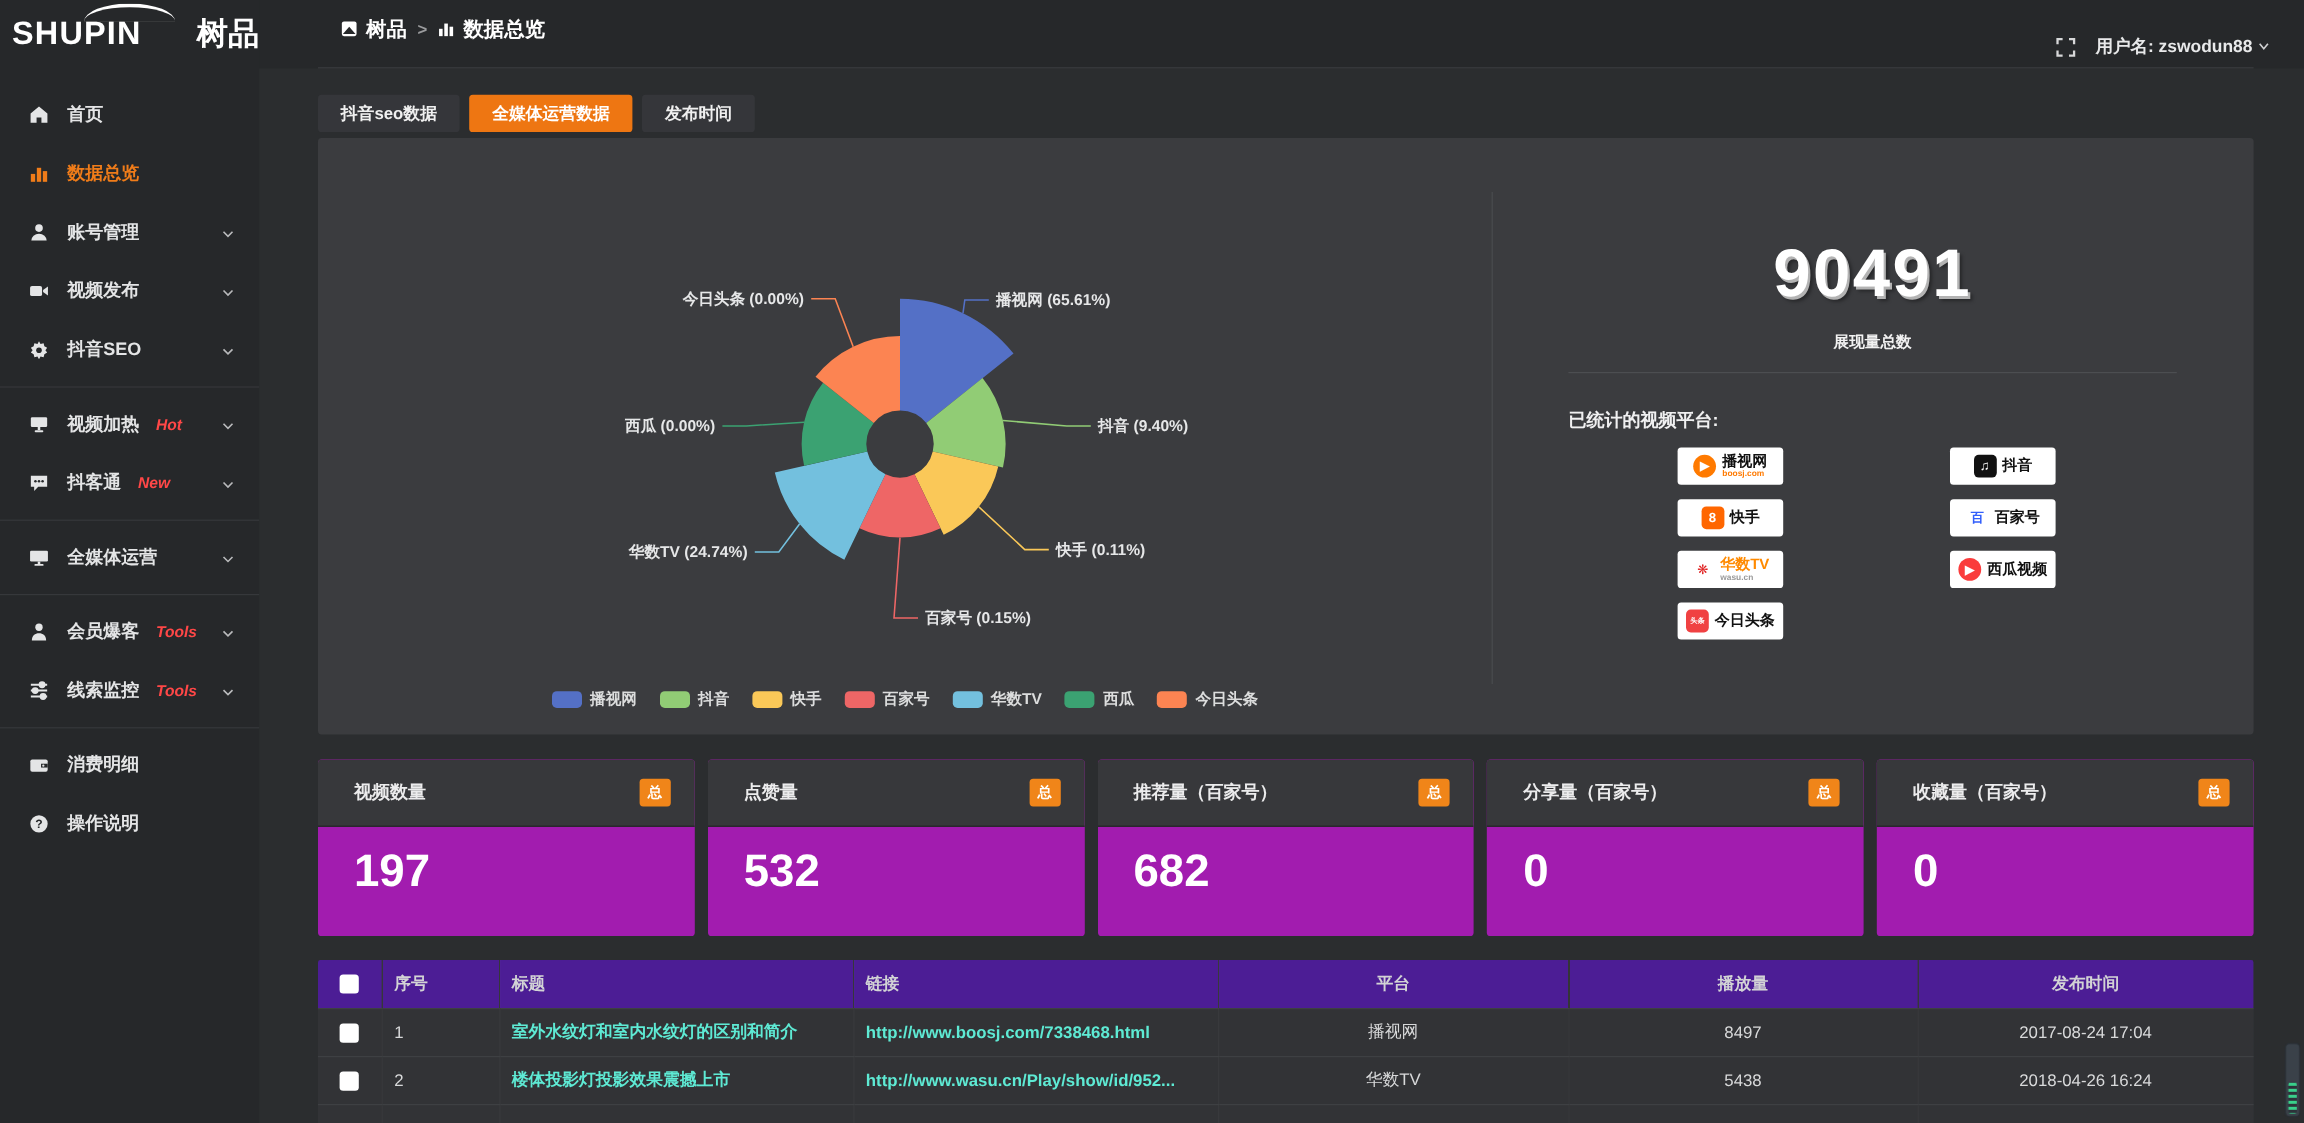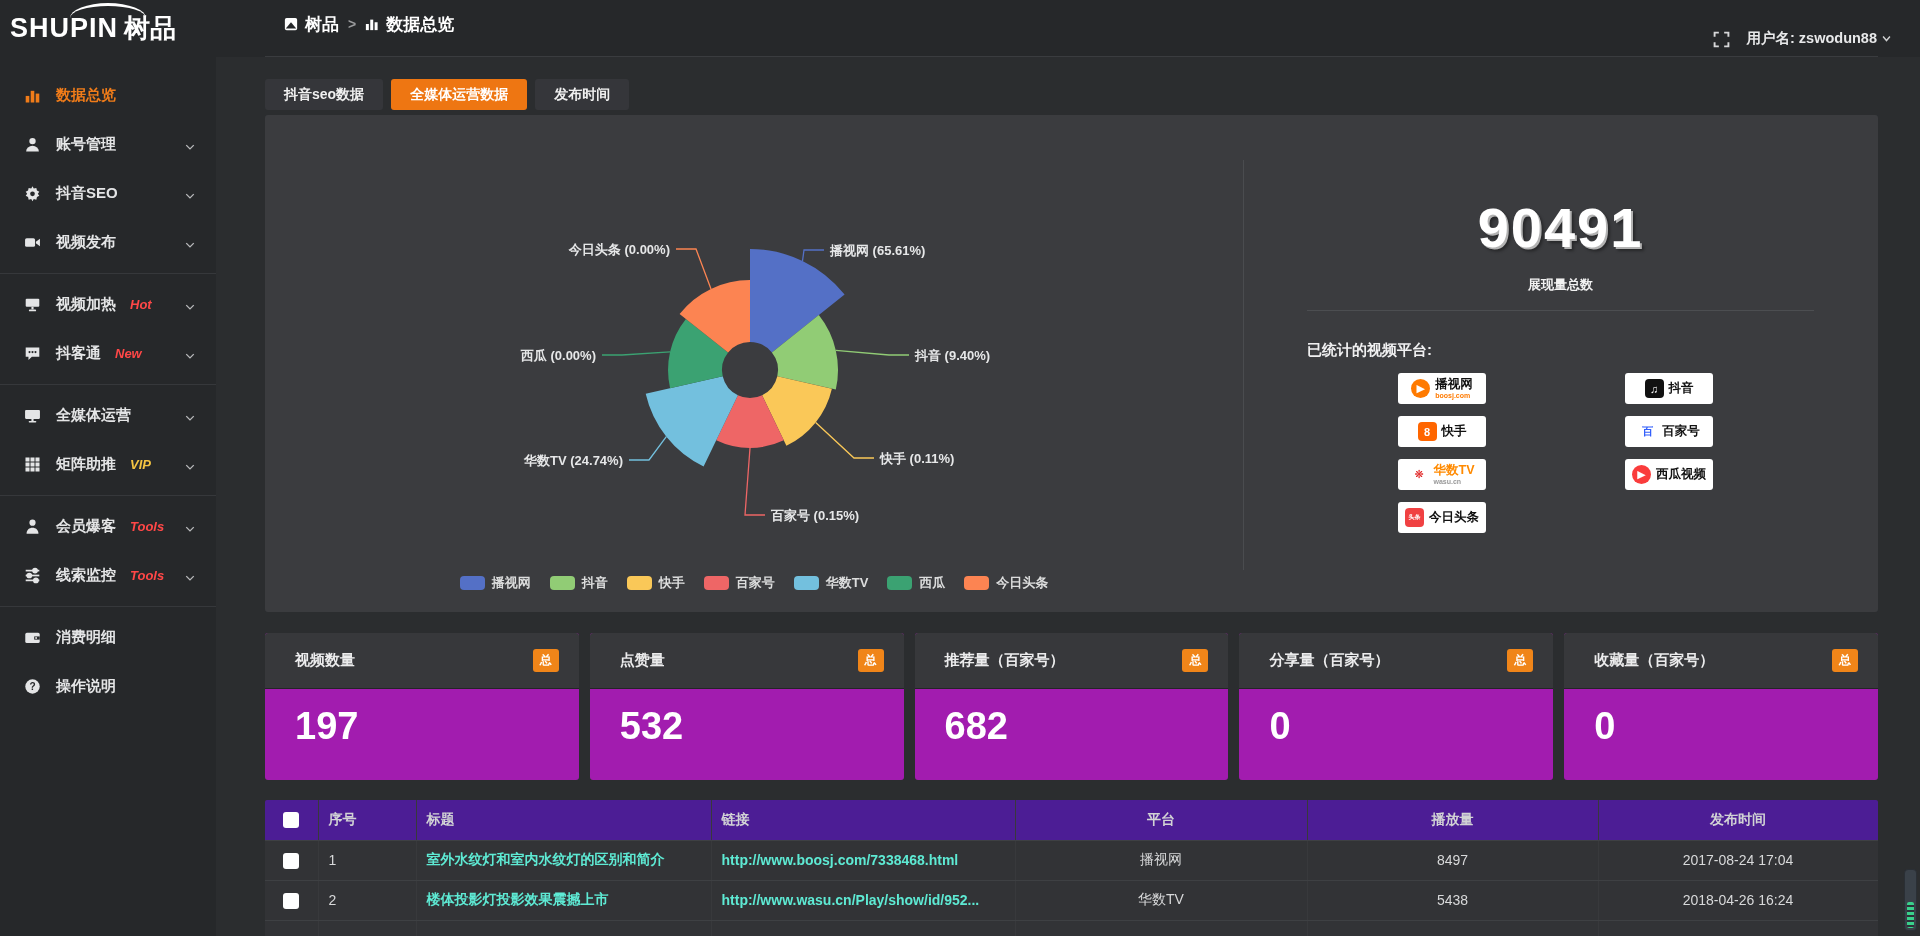--- a/index.html
+++ b/index.html
@@ -1,21 +1,21 @@
 <!DOCTYPE html>
 <html><head>
 <meta charset="utf-8">
 <style>
   * { margin:0; padding:0; box-sizing:border-box; }
   html,body { width:1920px; height:936px; overflow:hidden; background:#2b2d2f;
     font-family:"Liberation Sans","DejaVu Sans",sans-serif; }
 
   
   .sidebar { position:absolute; left:0; top:0; width:216px; height:936px; background:#26282a; z-index:5; }
-  .logo { height:57px; display:flex; align-items:center; padding-left:10px; position:relative; color:#fff; }
+  .logo { height:57px; display:flex; align-items:center; padding-left:10px; position:relative; color:#fff;gap:40px; }
   .logo-en { font-size:27px; font-weight:800; letter-spacing:1px; }
   .logo-cn { font-size:26px; font-weight:800; margin-left:6px; }
   .logo-arc { position:absolute; top:3px; left:70px; width:76px; height:15px;
     border-top:3px solid #fff; border-radius:50% / 100% 100% 0 0; }
   .nav { padding-top:14px; }
   .sb-item { height:49px; display:flex; align-items:center; padding-left:24px; cursor:pointer; color:#e4e5e6; }
   .sb-item.active { color:#f07c19; }
   .sb-icon { width:17px; height:17px; margin-right:15px; flex:0 0 17px; }
   .sb-icon svg { width:17px; height:17px; display:block; }
   .sb-label { font-size:15px; font-weight:600; }
@@ -95,20 +95,28 @@
 </head>
 <body>
 
 <aside class="sidebar">
   <div class="logo">
     <div class="logo-arc"></div>
     <span class="logo-en">SHUPIN</span>
     <span class="logo-cn">树品</span>
   </div>
   <nav class="nav" id="side-nav">
+      <div class="sb-item">
+        <span class="sb-icon">
+          <svg viewBox="0 0 16 16">
+            <path d="M8 1.6 L14.6 7.2 V14.4 H9.9 V10.2 H6.1 V14.4 H1.4 V7.2 Z" fill="currentColor"></path>
+          </svg>
+        </span>
+        <span class="sb-label">首页</span>
+      </div>
       <div class="sb-item active">
         <span class="sb-icon">
           <svg viewBox="0 0 16 16">
             <rect x="1.6" y="8.4" width="3.4" height="6.2" fill="currentColor"></rect>
             <rect x="6.3" y="3.6" width="3.4" height="11" fill="currentColor"></rect>
             <rect x="11" y="6.2" width="3.4" height="8.4" fill="currentColor"></rect>
           </svg>
         </span>
         <span class="sb-label">数据总览</span>
       </div>
@@ -120,37 +128,37 @@
           </svg>
         </span>
         <span class="sb-label">账号管理</span>
         <span class="sb-chevron"><svg viewBox="0 0 16 16">
             <polyline points="3,5.5 8,10.5 13,5.5" fill="none" stroke="currentColor" stroke-width="1.8"></polyline>
           </svg></span>
       </div>
       <div class="sb-item">
         <span class="sb-icon">
           <svg viewBox="0 0 16 16">
+            <rect x="1" y="4" width="9.4" height="8" rx="1.5" fill="currentColor"></rect>
+            <path d="M11.2 7.2 L15 4.4 V11.6 L11.2 8.8 Z" fill="currentColor"></path>
+          </svg>
+        </span>
+        <span class="sb-label">视频发布</span>
+        <span class="sb-chevron"><svg viewBox="0 0 16 16">
+            <polyline points="3,5.5 8,10.5 13,5.5" fill="none" stroke="currentColor" stroke-width="1.8"></polyline>
+          </svg></span>
+      </div>
+      <div class="sb-item">
+        <span class="sb-icon">
+          <svg viewBox="0 0 16 16">
             <path d="M8 1.2 l1.2 2.2 2.4-.6.6 2.4 2.2 1.2-1.4 1.9 1.4 1.9-2.2 1.2-.6 2.4-2.4-.6L8 15.4 6.8 13.2l-2.4.6-.6-2.4-2.2-1.2 1.4-1.9L1.6 6.4l2.2-1.2.6-2.4 2.4.6z" fill="currentColor"></path>
             <circle cx="8" cy="8.3" r="2.2" fill="#26282a"></circle>
           </svg>
         </span>
         <span class="sb-label">抖音SEO</span>
-        <span class="sb-chevron"><svg viewBox="0 0 16 16">
-            <polyline points="3,5.5 8,10.5 13,5.5" fill="none" stroke="currentColor" stroke-width="1.8"></polyline>
-          </svg></span>
-      </div>
-      <div class="sb-item">
-        <span class="sb-icon">
-          <svg viewBox="0 0 16 16">
-            <rect x="1" y="4" width="9.4" height="8" rx="1.5" fill="currentColor"></rect>
-            <path d="M11.2 7.2 L15 4.4 V11.6 L11.2 8.8 Z" fill="currentColor"></path>
-          </svg>
-        </span>
-        <span class="sb-label">视频发布</span>
         <span class="sb-chevron"><svg viewBox="0 0 16 16">
             <polyline points="3,5.5 8,10.5 13,5.5" fill="none" stroke="currentColor" stroke-width="1.8"></polyline>
           </svg></span>
       </div>
       <div class="sb-divider"></div>
       <div class="sb-item">
         <span class="sb-icon">
           <svg viewBox="0 0 16 16">
             <rect x="1.6" y="2.6" width="12.8" height="7.6" rx="1" fill="currentColor"></rect>
             <rect x="7" y="10.2" width="2" height="2.4" fill="currentColor"></rect>
@@ -181,42 +189,20 @@
       <div class="sb-divider"></div>
       <div class="sb-item">
         <span class="sb-icon">
           <svg viewBox="0 0 16 16">
             <rect x="1" y="2.8" width="14" height="8.4" rx="1" fill="currentColor"></rect>
             <rect x="7" y="11.2" width="2" height="2" fill="currentColor"></rect>
             <rect x="4.4" y="13.2" width="7.2" height="1.4" rx="0.7" fill="currentColor"></rect>
           </svg>
         </span>
         <span class="sb-label">全媒体运营</span>
-        <span class="sb-chevron"><svg viewBox="0 0 16 16">
-            <polyline points="3,5.5 8,10.5 13,5.5" fill="none" stroke="currentColor" stroke-width="1.8"></polyline>
-          </svg></span>
-      </div>
-      <div class="sb-item">
-        <span class="sb-icon">
-          <svg viewBox="0 0 16 16">
-            <g fill="currentColor">
-              <rect x="1.4" y="1.4" width="3.8" height="3.8"></rect>
-              <rect x="6.1" y="1.4" width="3.8" height="3.8"></rect>
-              <rect x="10.8" y="1.4" width="3.8" height="3.8"></rect>
-              <rect x="1.4" y="6.1" width="3.8" height="3.8"></rect>
-              <rect x="6.1" y="6.1" width="3.8" height="3.8"></rect>
-              <rect x="10.8" y="6.1" width="3.8" height="3.8"></rect>
-              <rect x="1.4" y="10.8" width="3.8" height="3.8"></rect>
-              <rect x="6.1" y="10.8" width="3.8" height="3.8"></rect>
-              <rect x="10.8" y="10.8" width="3.8" height="3.8"></rect>
-            </g>
-          </svg>
-        </span>
-        <span class="sb-label">矩阵助推</span>
-        <span class="sb-badge" style="color:#f5c542">VIP</span>
         <span class="sb-chevron"><svg viewBox="0 0 16 16">
             <polyline points="3,5.5 8,10.5 13,5.5" fill="none" stroke="currentColor" stroke-width="1.8"></polyline>
           </svg></span>
       </div>
       <div class="sb-divider"></div>
       <div class="sb-item">
         <span class="sb-icon">
           <svg viewBox="0 0 16 16">
             <circle cx="8" cy="4.4" r="2.9" fill="currentColor"></circle>
             <path d="M2.4 14.8 c0-3.6 2.5-5.6 5.6-5.6 s5.6 2 5.6 5.6 Z" fill="currentColor"></path>

